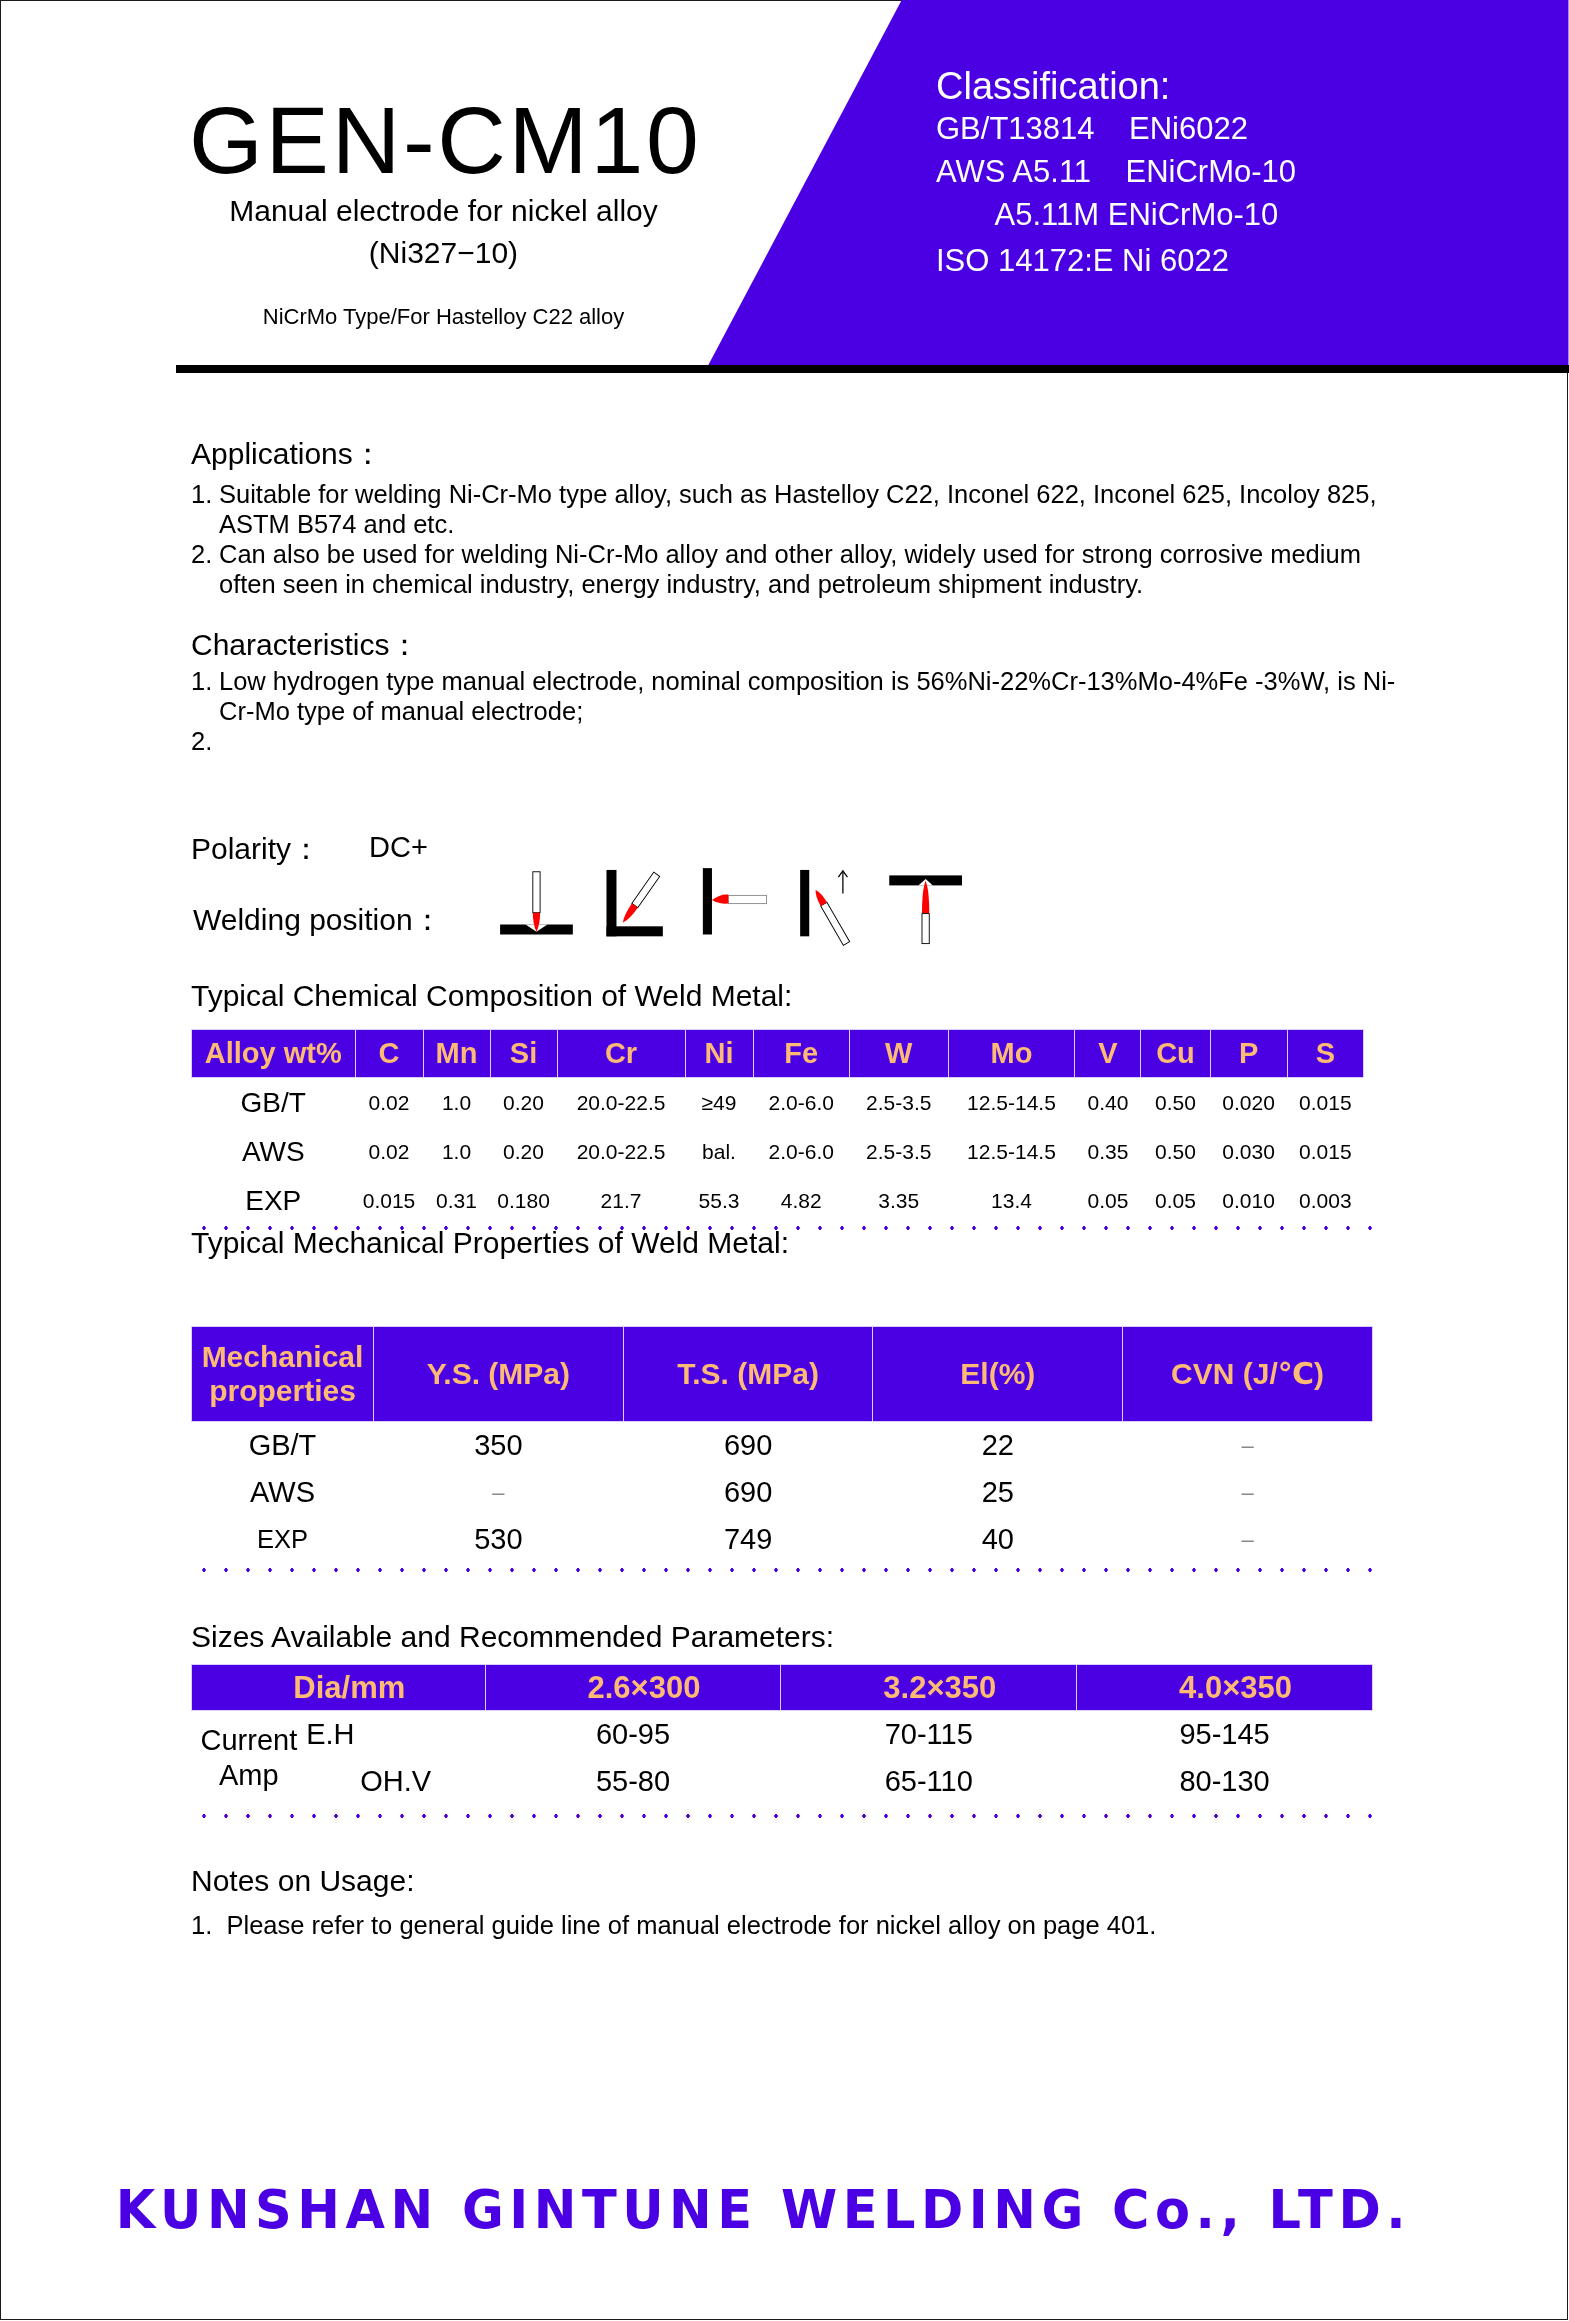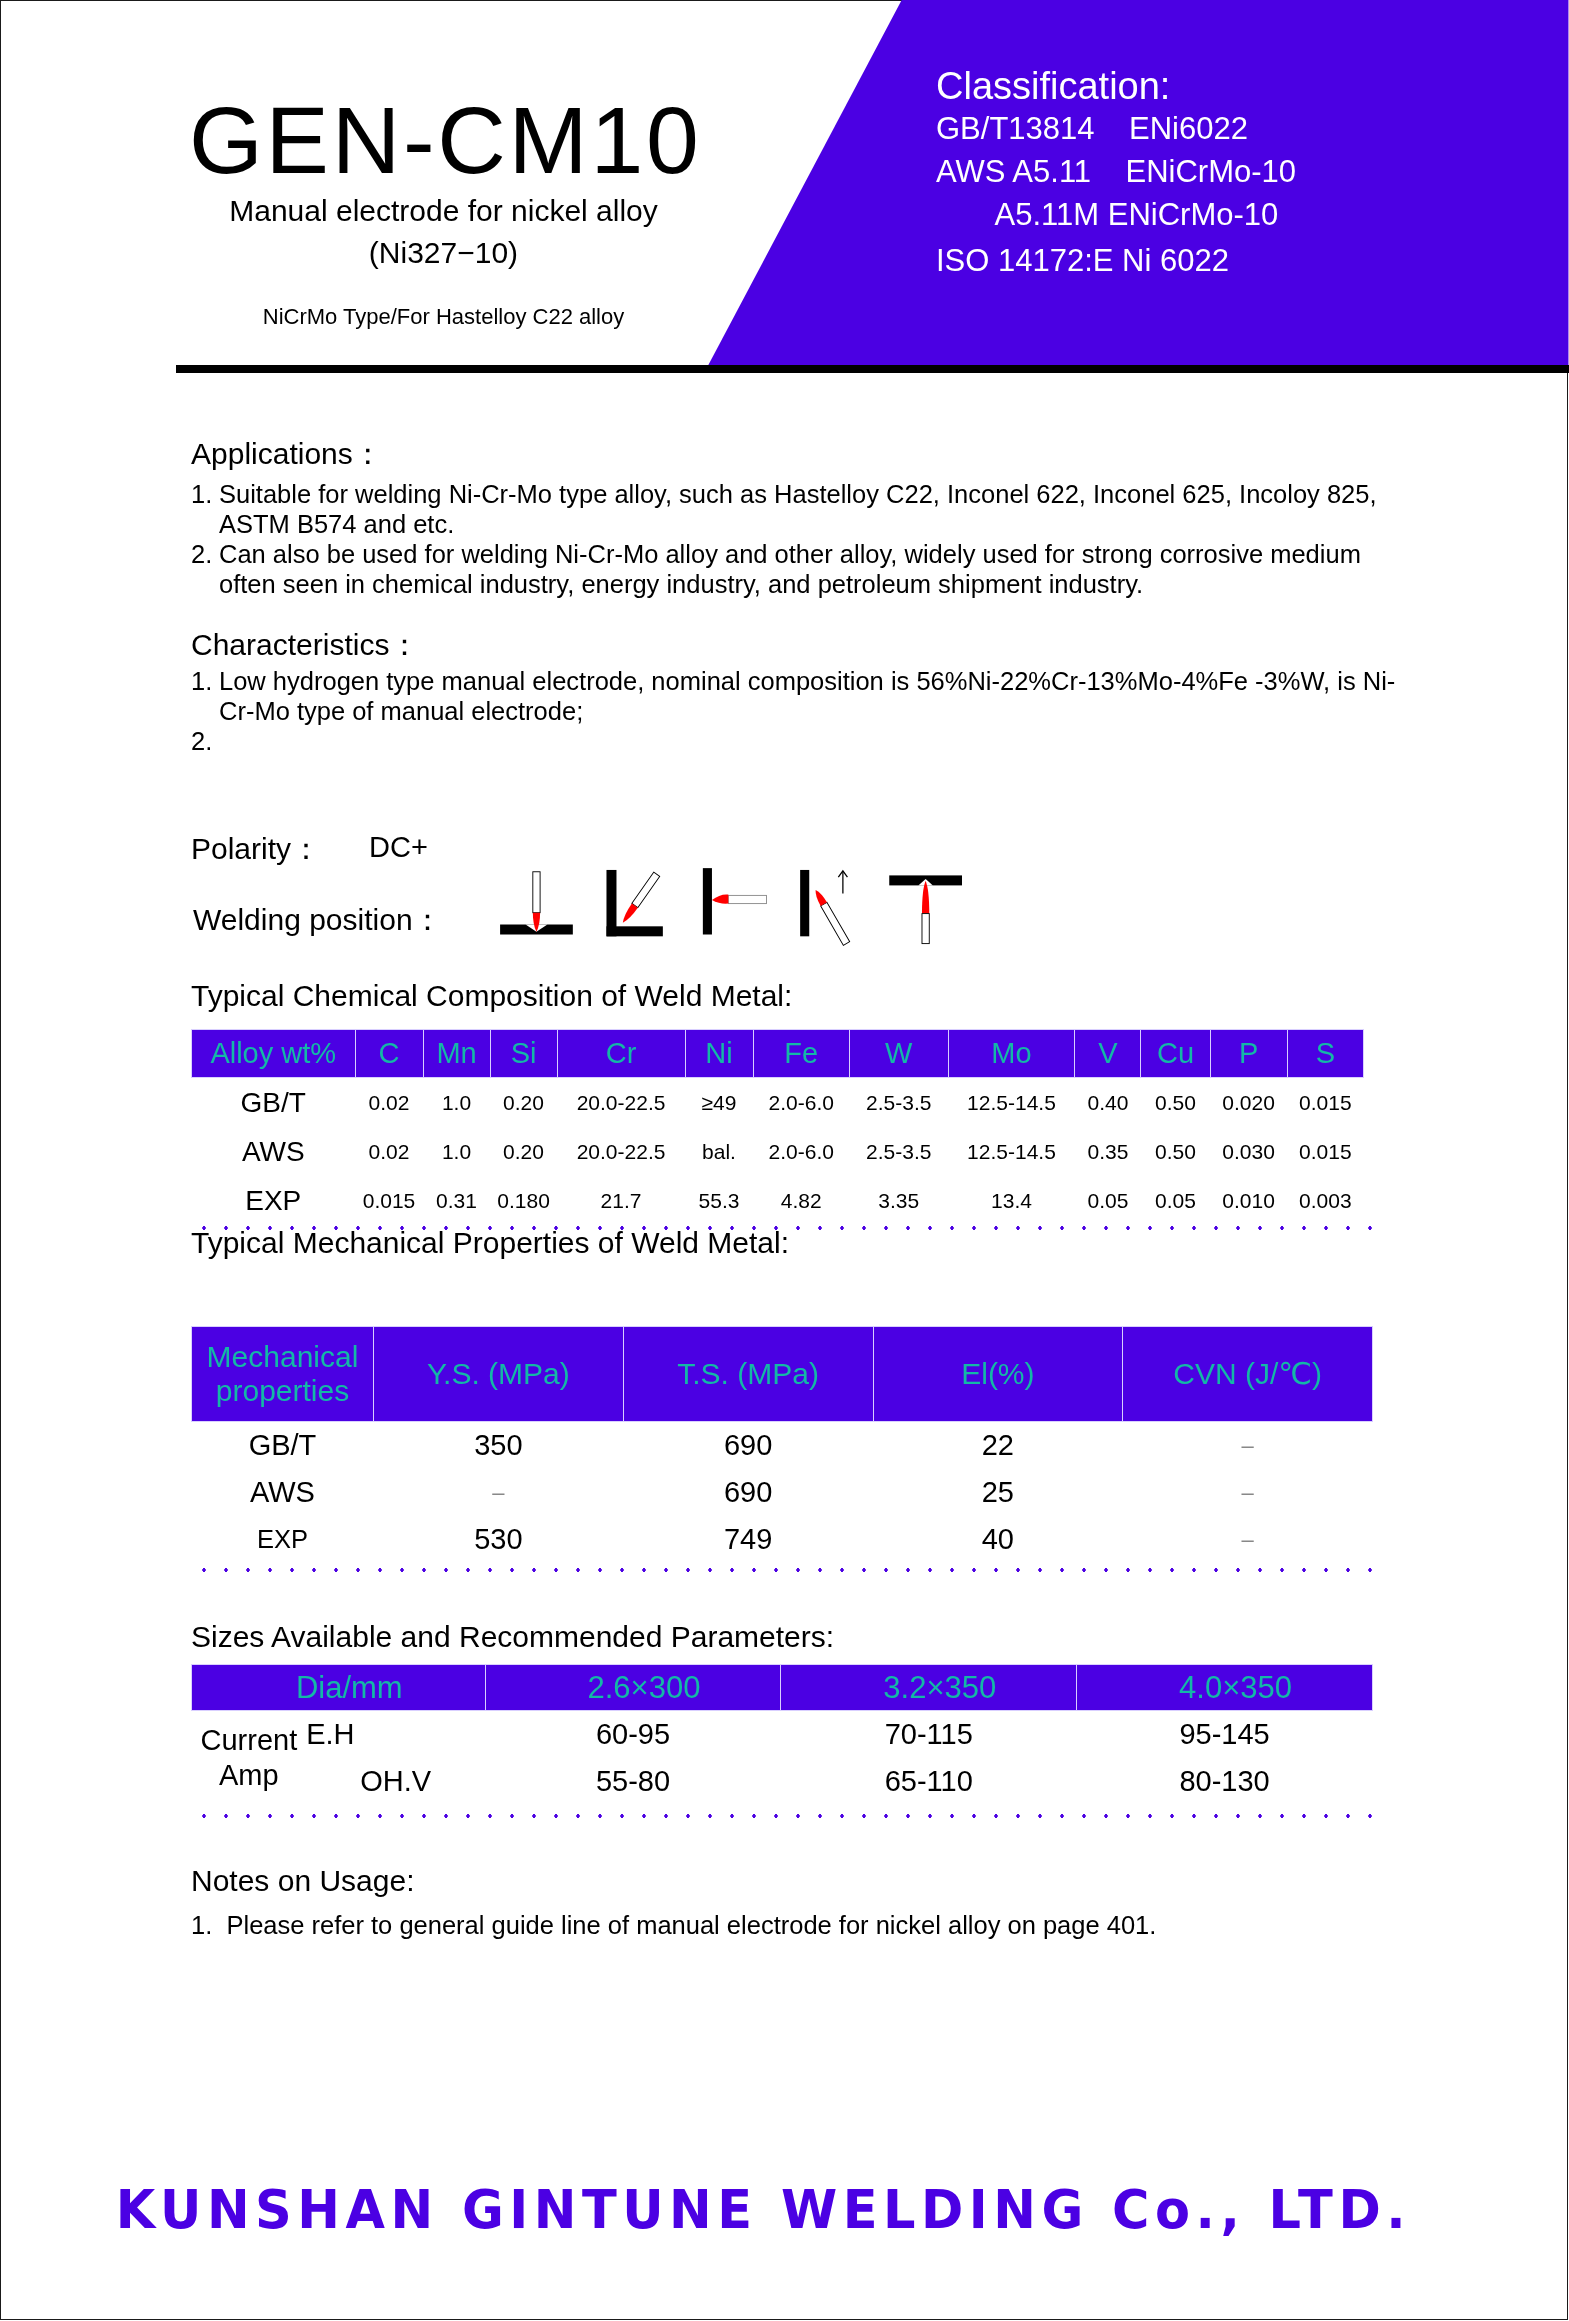--- a/index.html
+++ b/index.html
@@ -27,21 +27,21 @@
   .para .li { position: relative; padding-left: 28px; }
   .para .li .num { position: absolute; left: 0; top: 0; }
 
   .pol-label { position: absolute; left: 191px; top: 829px; font-size: 30px; }
   .pol-val { position: absolute; left: 369px; top: 831px; font-size: 29px; }
   .wp-label { position: absolute; left: 193px; top: 900px; font-size: 30px; }
   .wp-icons { position: absolute; left: 491px; top: 859px; }
 
   
   table { border-collapse: collapse; position: absolute; }
-  th { background: #4b00e3; color: #14b8a6; font-weight: normal; border: 1.8px solid #d9cfff; padding: 0; }
+  th { background: #4b00e3; color: #fdba74; font-weight: bold; border: 1.8px solid #d9cfff; padding: 0; }
   td { text-align: center; padding: 0; }
   .dots { position: absolute; left: 193px; width: 1182px; height: 3.6px;
           background-image: radial-gradient(circle, #4b00e3 1.5px, transparent 1.8px);
           background-size: 22px 3.6px; background-repeat: repeat-x; }
 
   #chem { left: 191px; top: 1029px; width: 1173px; }
   #chem th { height: 47px; font-size: 29px; }
   #chem td { font-size: 21px; height: 49px; }
   #chem td.rl { font-size: 28px; }
 

